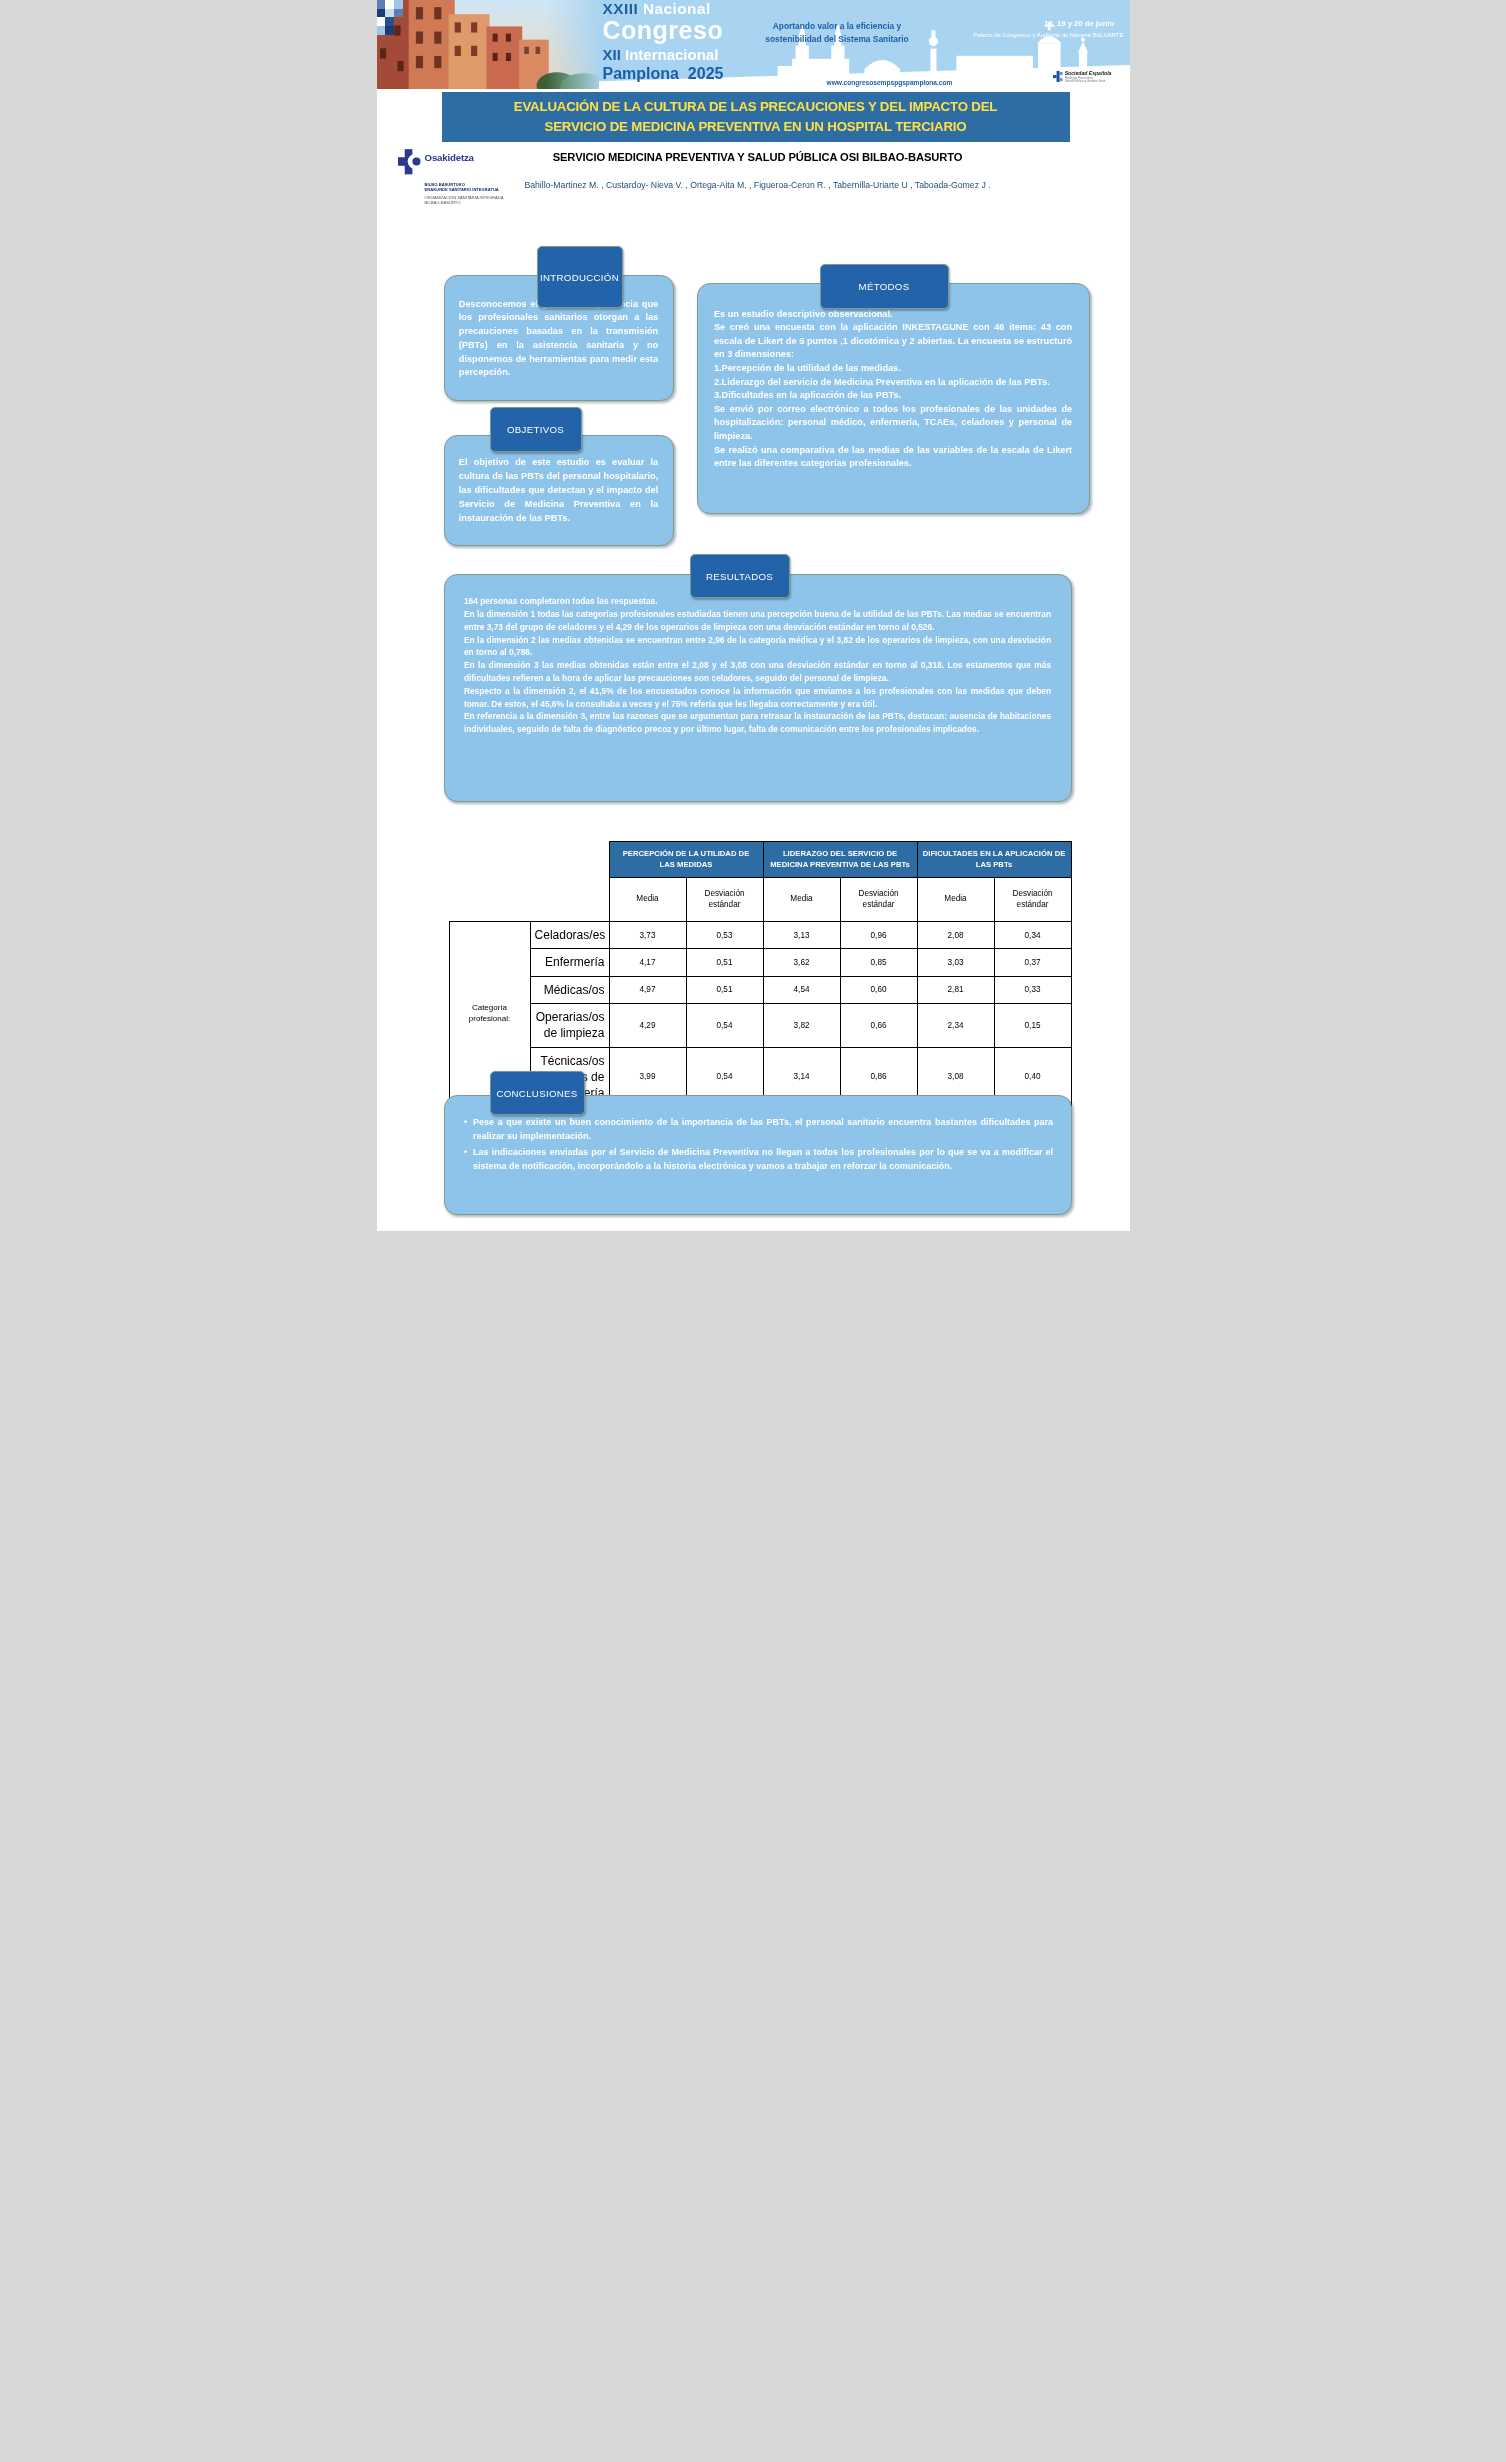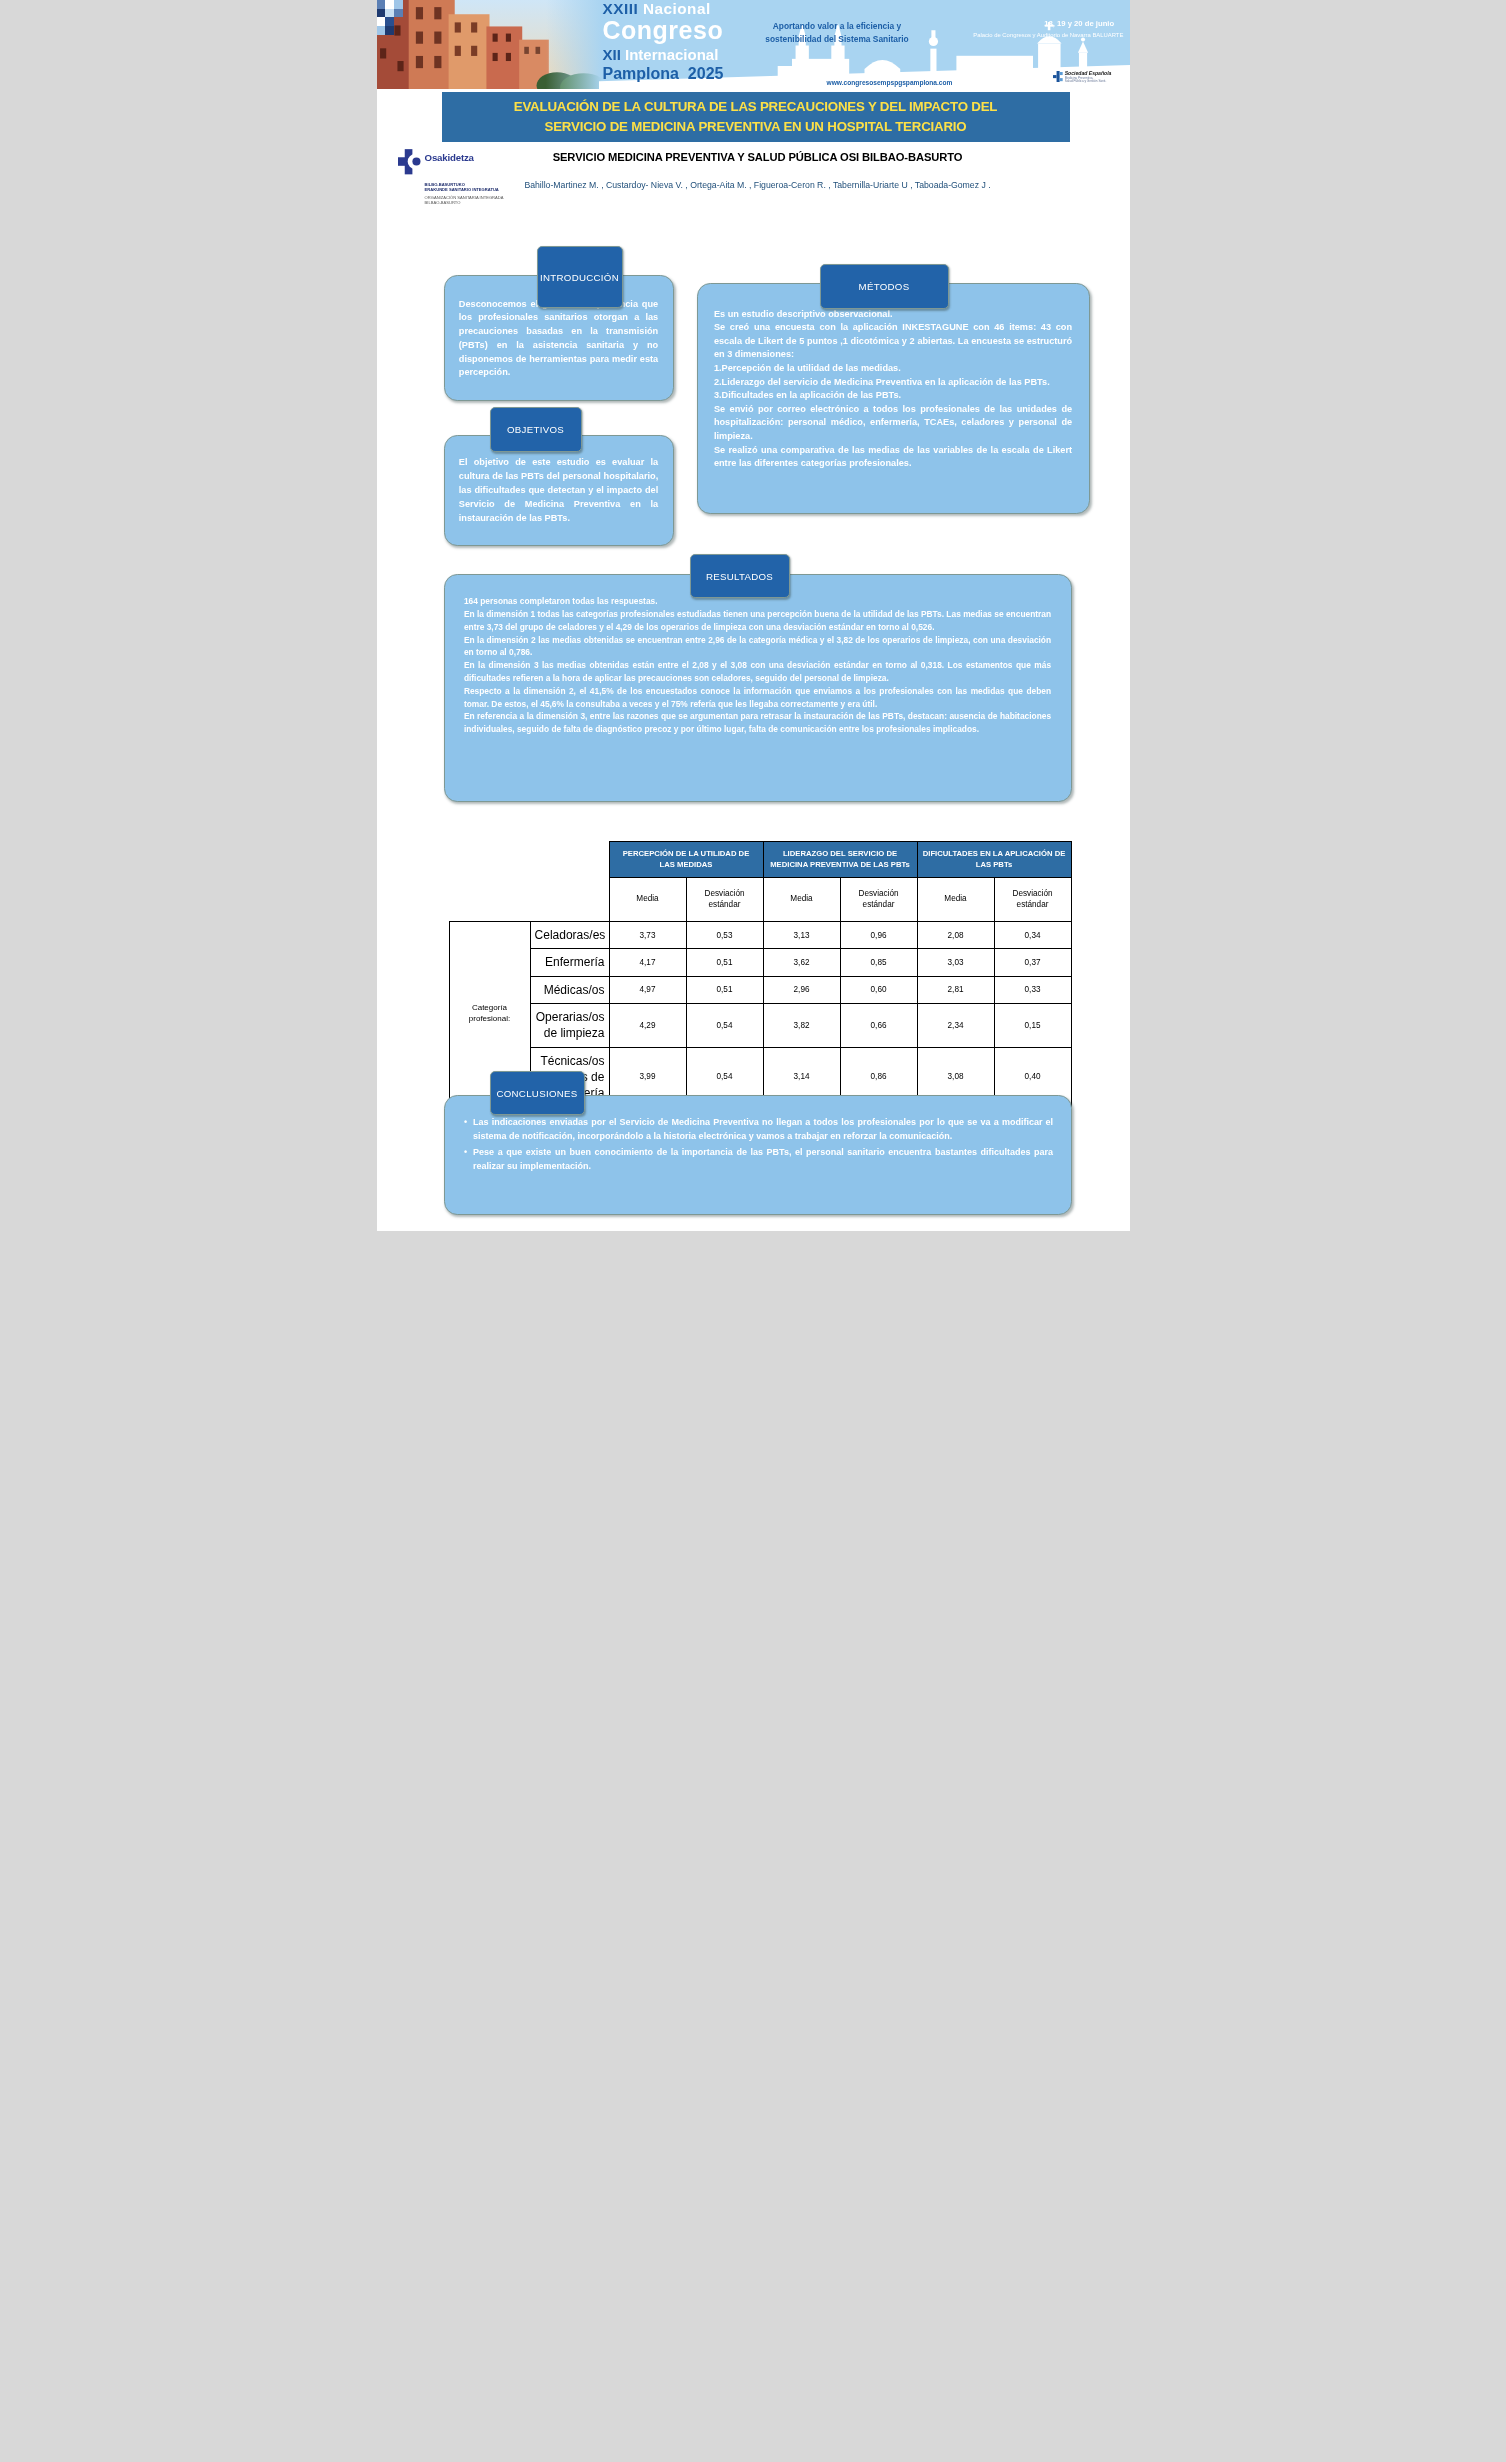--- a/index.html
+++ b/index.html
@@ -312,21 +312,21 @@
         <td class="rval">0,51</td>
         <td class="rval">3,62</td>
         <td class="rval">0,85</td>
         <td class="rval">3,03</td>
         <td class="rval">0,37</td>
       </tr>
       <tr>
         <td class="rname">Médicas/os</td>
         <td class="rval">4,97</td>
         <td class="rval">0,51</td>
-        <td class="rval">2,96</td>
+        <td class="rval">4,54</td>
         <td class="rval">0,60</td>
         <td class="rval">2,81</td>
         <td class="rval">0,33</td>
       </tr>
       <tr>
         <td class="rname">Operarias/os de limpieza</td>
         <td class="rval">4,29</td>
         <td class="rval">0,54</td>
         <td class="rval">3,82</td>
         <td class="rval">0,66</td>
@@ -343,19 +343,19 @@
         <td class="rval">0,40</td>
       </tr>
     </tbody>
   </table>
 
   <div class="tab" style="left:113px;top:1071px;width:95px;height:44px;">
     <span>CONCLUSIONES</span>
   </div>
   <div class="panel" style="left:67px;top:1095px;width:628px;height:120px;">
     <div class="p-conc">
+      <div class="bullet">Pese a que existe un buen conocimiento de la importancia de las PBTs, el personal sanitario encuentra bastantes dificultades para realizar su implementación.</div>
       <div class="bullet">Las indicaciones enviadas por el Servicio de Medicina Preventiva no llegan a todos los profesionales por lo que se va a modificar el sistema de notificación, incorporándolo a la historia electrónica y vamos a trabajar en reforzar la comunicación.</div>
-      <div class="bullet">Pese a que existe un buen conocimiento de la importancia de las PBTs, el personal sanitario encuentra bastantes dificultades para realizar su implementación.</div>
     </div>
   </div>
 
 </div>
 
 
 </body></html>

